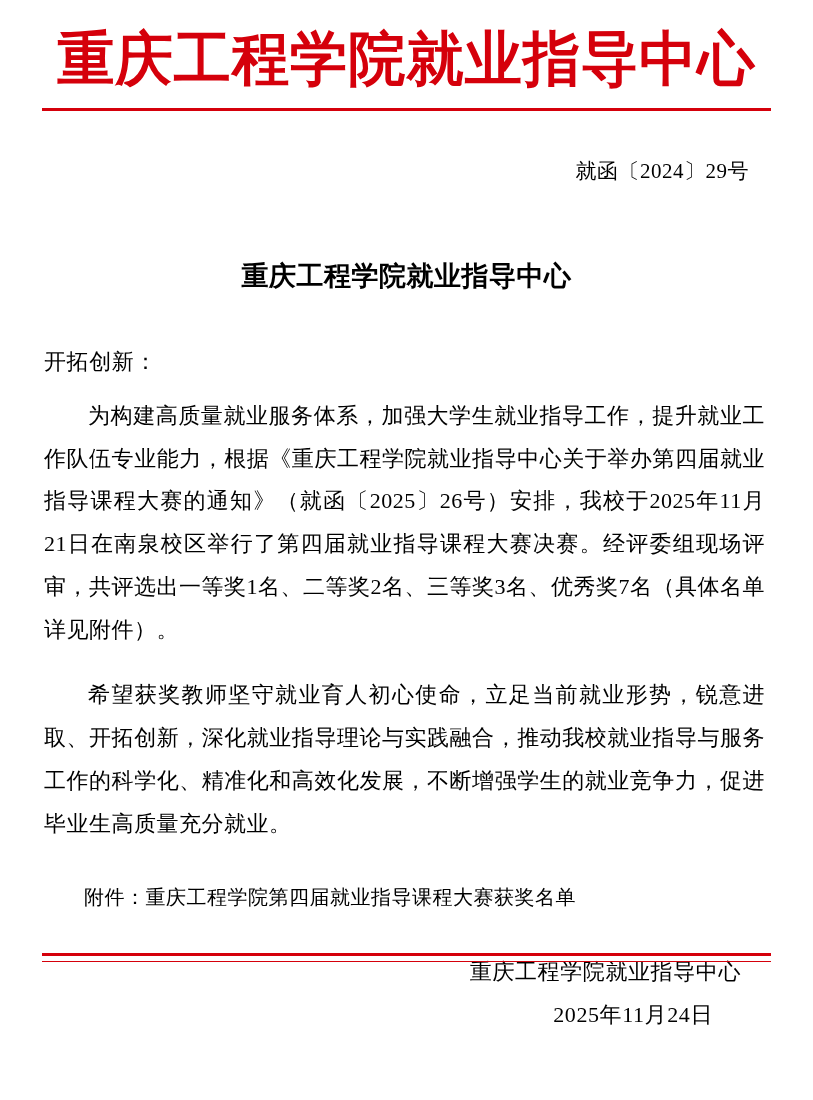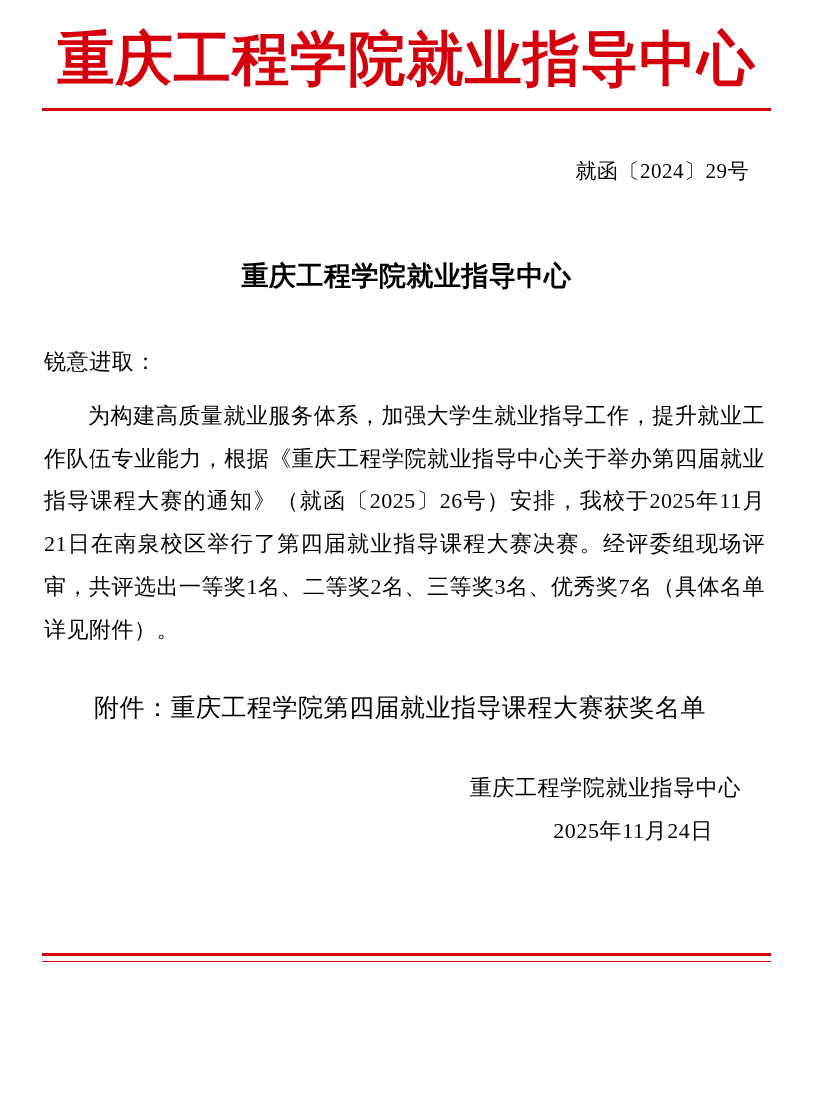--- a/index.html
+++ b/index.html
@@ -81,21 +81,21 @@
     font-size: 22px;
     line-height: 1.95;
     letter-spacing: 0.5px;
     text-align: justify;
     text-justify: inter-ideograph;
     text-indent: 2em;
     margin-top: 11px;
   }
   .attachment {
     margin-top: 32px;
-    font-size: 25px;
+    font-size: 20px;
     line-height: 1.95;
     letter-spacing: 0.5px;
     text-indent: 2em;
   }
 
   
   .signature {
     margin-top: 34px;
     text-align: right;
     padding-right: 30px;
@@ -138,22 +138,23 @@
 
   <div class="doc-number-row">
     <span class="doc-number">就函〔2024〕29号</span>
   </div>
 
   <div class="title-block">
     <div class="title-line">重庆工程学院就业指导中心</div>
   </div>
 
   <div class="body-block">
-    <div class="salutation">锐意进取：</div>
+    <div class="salutation">开拓创新：</div>
     <p class="para">为构建高质量就业服务体系，加强大学生就业指导工作，提升就业工作队伍专业能力，根据《重庆工程学院就业指导中心关于举办第四届就业指导课程大赛的通知》（就函〔2025〕26号）安排，我校于2025年11月21日在南泉校区举行了第四届就业指导课程大赛决赛。经评委组现场评审，共评选出一等奖1名、二等奖2名、三等奖3名、优秀奖7名（具体名单详见附件）。</p>
+    <p class="para">希望获奖教师坚守就业育人初心使命，立足当前就业形势，锐意进取、开拓创新，深化就业指导理论与实践融合，推动我校就业指导与服务工作的科学化、精准化和高效化发展，不断增强学生的就业竞争力，促进毕业生高质量充分就业。</p>
     <div class="attachment">附件：重庆工程学院第四届就业指导课程大赛获奖名单</div>
   </div>
 
   <div class="signature">
     <div class="sign-line">重庆工程学院就业指导中心</div>
     <div class="sign-line sign-date">2025年11月24日</div>
   </div>
 
   <div class="footer-rules">
     <div class="footer-rule-thick"></div>

